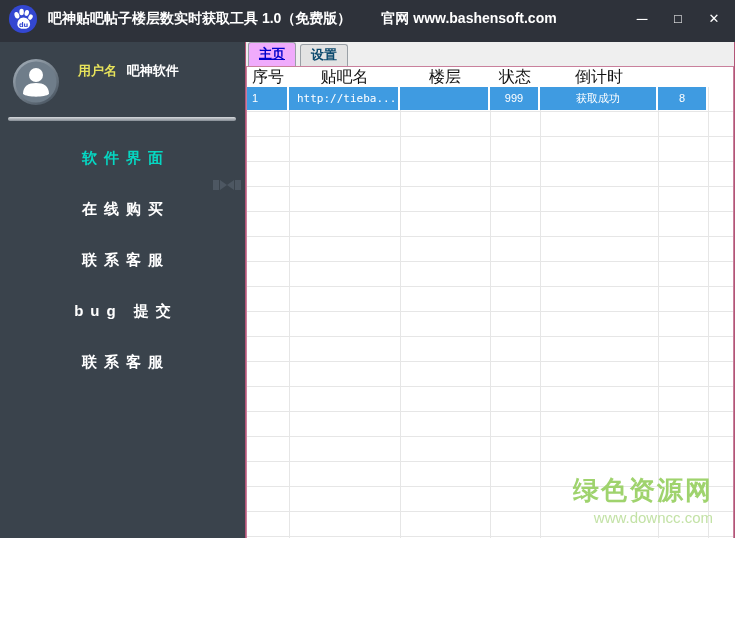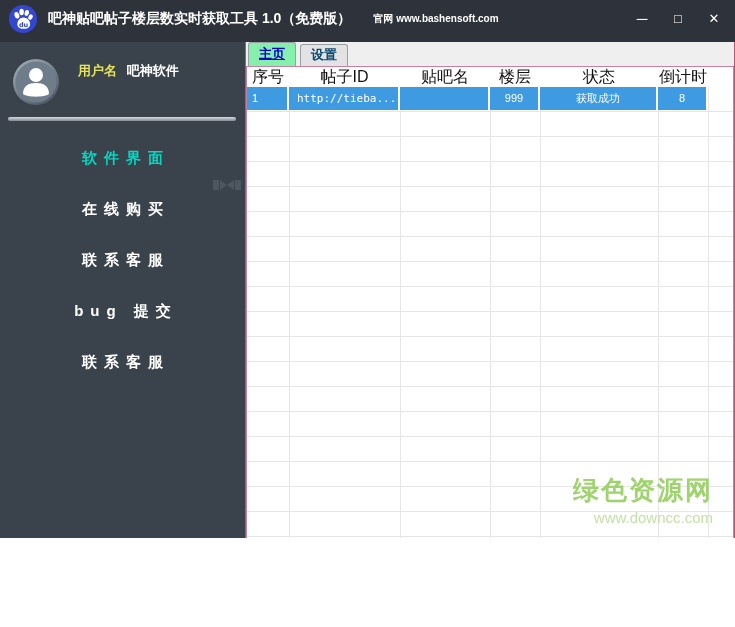--- a/index.html
+++ b/index.html
@@ -6,21 +6,21 @@
   html,body { width:735px; height:627px; overflow:hidden; }
   body { font-family:"Liberation Sans","DejaVu Sans",sans-serif; }
 
   .window { position:relative; width:735px; height:538px; background:#3a434c; overflow:hidden;padding-left:14px; }
 
   
   .titlebar { position:absolute; top:0; left:0; width:735px; height:42px;
               background:#2e323a; display:flex; align-items:center; padding:0 10px 4px 8px; }
   .logo { width:30px; height:30px; flex:0 0 auto; }
   .app-title { color:#ffffff; font-size:14px; font-weight:bold; margin-left:10px; white-space:nowrap; }
-  .site-link { color:#ffffff; font-size:10px; font-weight:bold; margin-left:22px; white-space:nowrap; }
+  .site-link { color:#ffffff; font-size:14px; font-weight:bold; margin-left:30px; white-space:nowrap; }
   .win-controls { margin-left:auto; display:flex; align-items:center; gap:14px; }
   .win-btn { color:#ffffff; font-size:13px; width:22px; height:20px; line-height:20px;
              text-align:center; cursor:pointer; font-weight:bold; }
   .win-btn.min { font-size:15px; }
 
   
   .sidebar { position:absolute; top:42px; left:0; width:245px; height:585px; background:#3a434c; }
   .user-row { position:absolute; top:16px; left:12px; right:8px; display:flex; }
   .avatar { width:48px; height:48px; flex:0 0 auto; }
   .user-info { margin-left:18px; padding-top:4px; }
@@ -37,21 +37,21 @@
   .active-indicator { position:absolute; right:4px; top:28px; width:28px; height:12px; }
 
   
   .main { position:absolute; top:42px; left:245px; width:490px; height:585px;
           background:#efefef; border-left:1px solid #b25577; border-right:1px solid #b25577; }
   .tabs { position:absolute; top:0; left:0; right:0; height:24px; background:#efefef;
           display:flex; align-items:flex-end; padding-left:2px; }
   .tab { height:22px; line-height:20px; width:48px; text-align:center; font-size:13px; font-weight:bold;
          border:1px solid #9aa0a6; border-bottom:none; border-radius:3px 3px 0 0;
          background:#e3e3e3; color:#0c4a6e; margin-right:4px; cursor:pointer; position:relative; z-index:2; }
-  .tab.active { background:#86efac; color:#0000cc; text-decoration:underline; height:24px; line-height:22px; }
+  .tab.active { background:#f0abfc; color:#0000cc; text-decoration:underline; height:24px; line-height:22px; }
 
   .table { position:absolute; top:24px; left:0; right:0; bottom:0;
            background:#ffffff; border:1px solid #c9809c; border-bottom:none; }
   .thead { display:grid; grid-template-columns:42px 111px 90px 50px 118px 50px 1fr;
            height:20px; background:#ffffff; font-size:16px; color:#111111; }
   .th { line-height:20px; text-align:center; overflow:hidden; white-space:nowrap; }
   .th.first { text-align:left; padding-left:5px; }
   .tbody { position:absolute; top:20px; left:0; right:0; bottom:0;
            background:repeating-linear-gradient(to bottom,#ffffff 0,#ffffff 24px,#e6e6e6 24px,#e6e6e6 25px); }
   .vline { position:absolute; top:0; bottom:0; width:1px; background:#e6e6e6; }
@@ -150,21 +150,20 @@
 
   <div class="main">
     <div class="tabs">
       <div class="tab active">主页</div>
       <div class="tab">设置</div>
     </div>
 
     <div class="table">
       <div class="thead">
         <div class="th first">序号</div>
-        <div class="th">帖子ID</div>
         <div class="th">贴吧名</div>
         <div class="th">楼层</div>
         <div class="th">状态</div>
         <div class="th">倒计时</div>
         <div class="th"></div>
       </div>
       <div class="tbody">
         <div class="vline" style="left:42px"></div>
         <div class="vline" style="left:153px"></div>
         <div class="vline" style="left:243px"></div>

